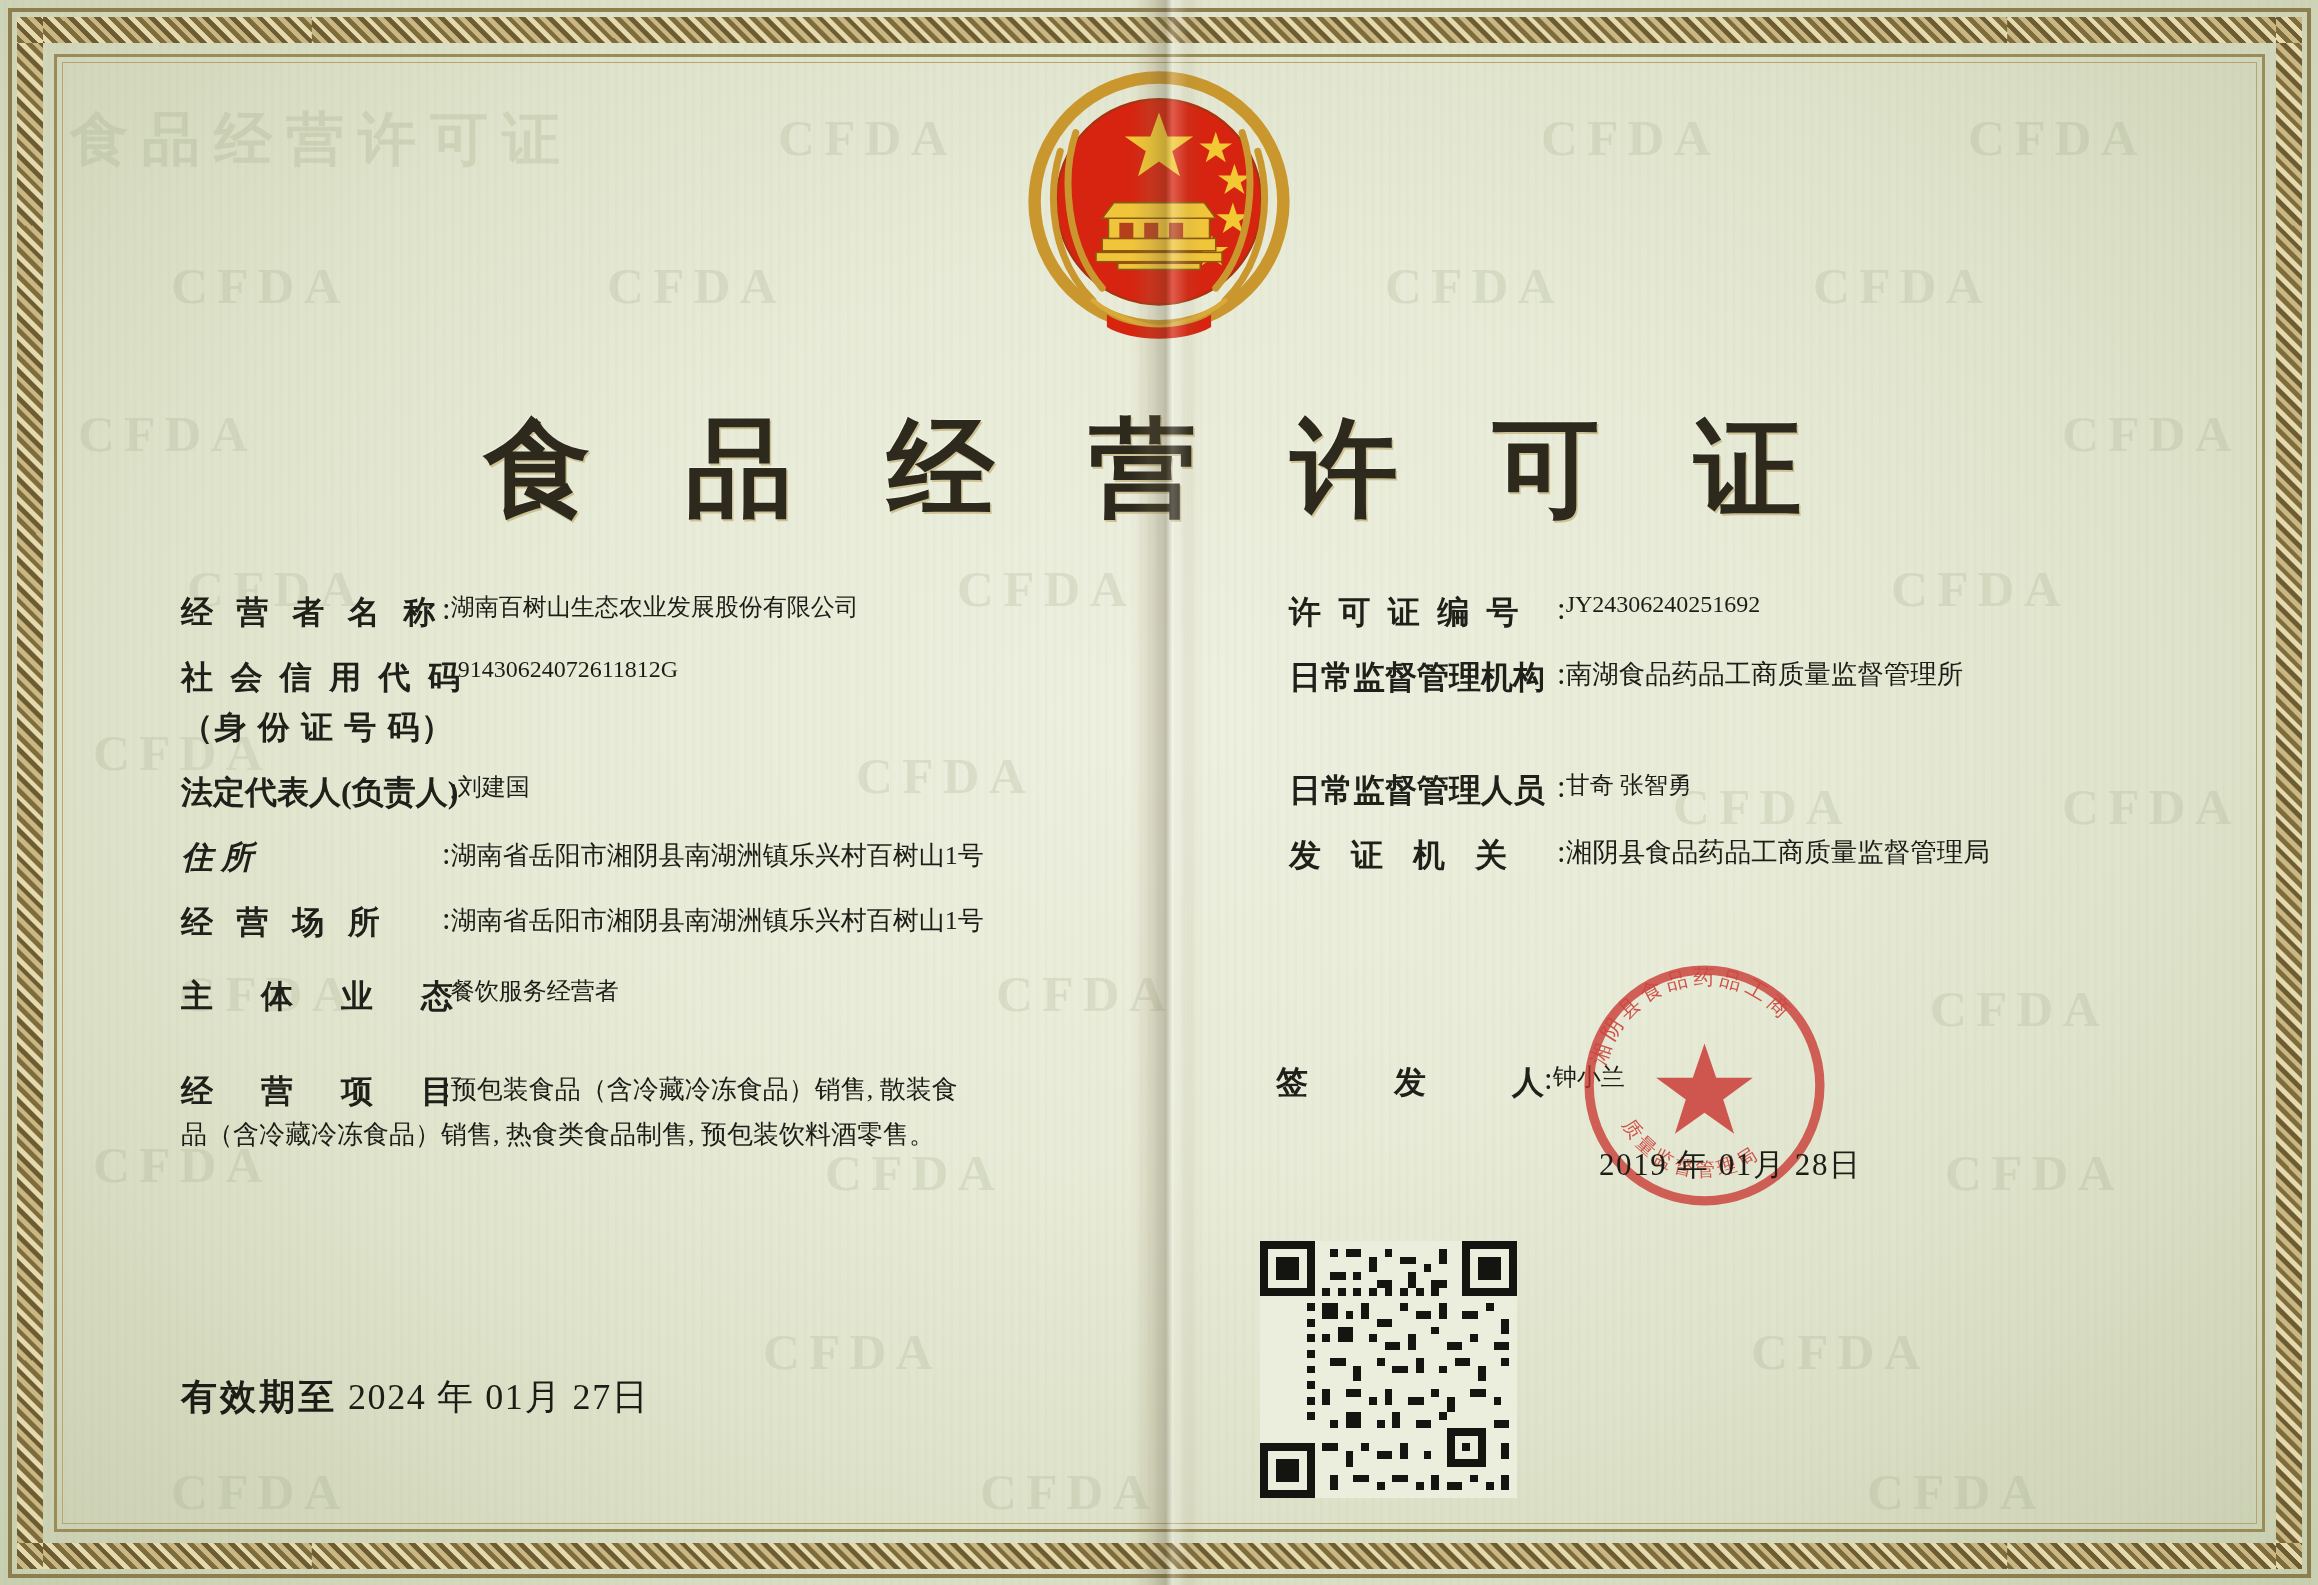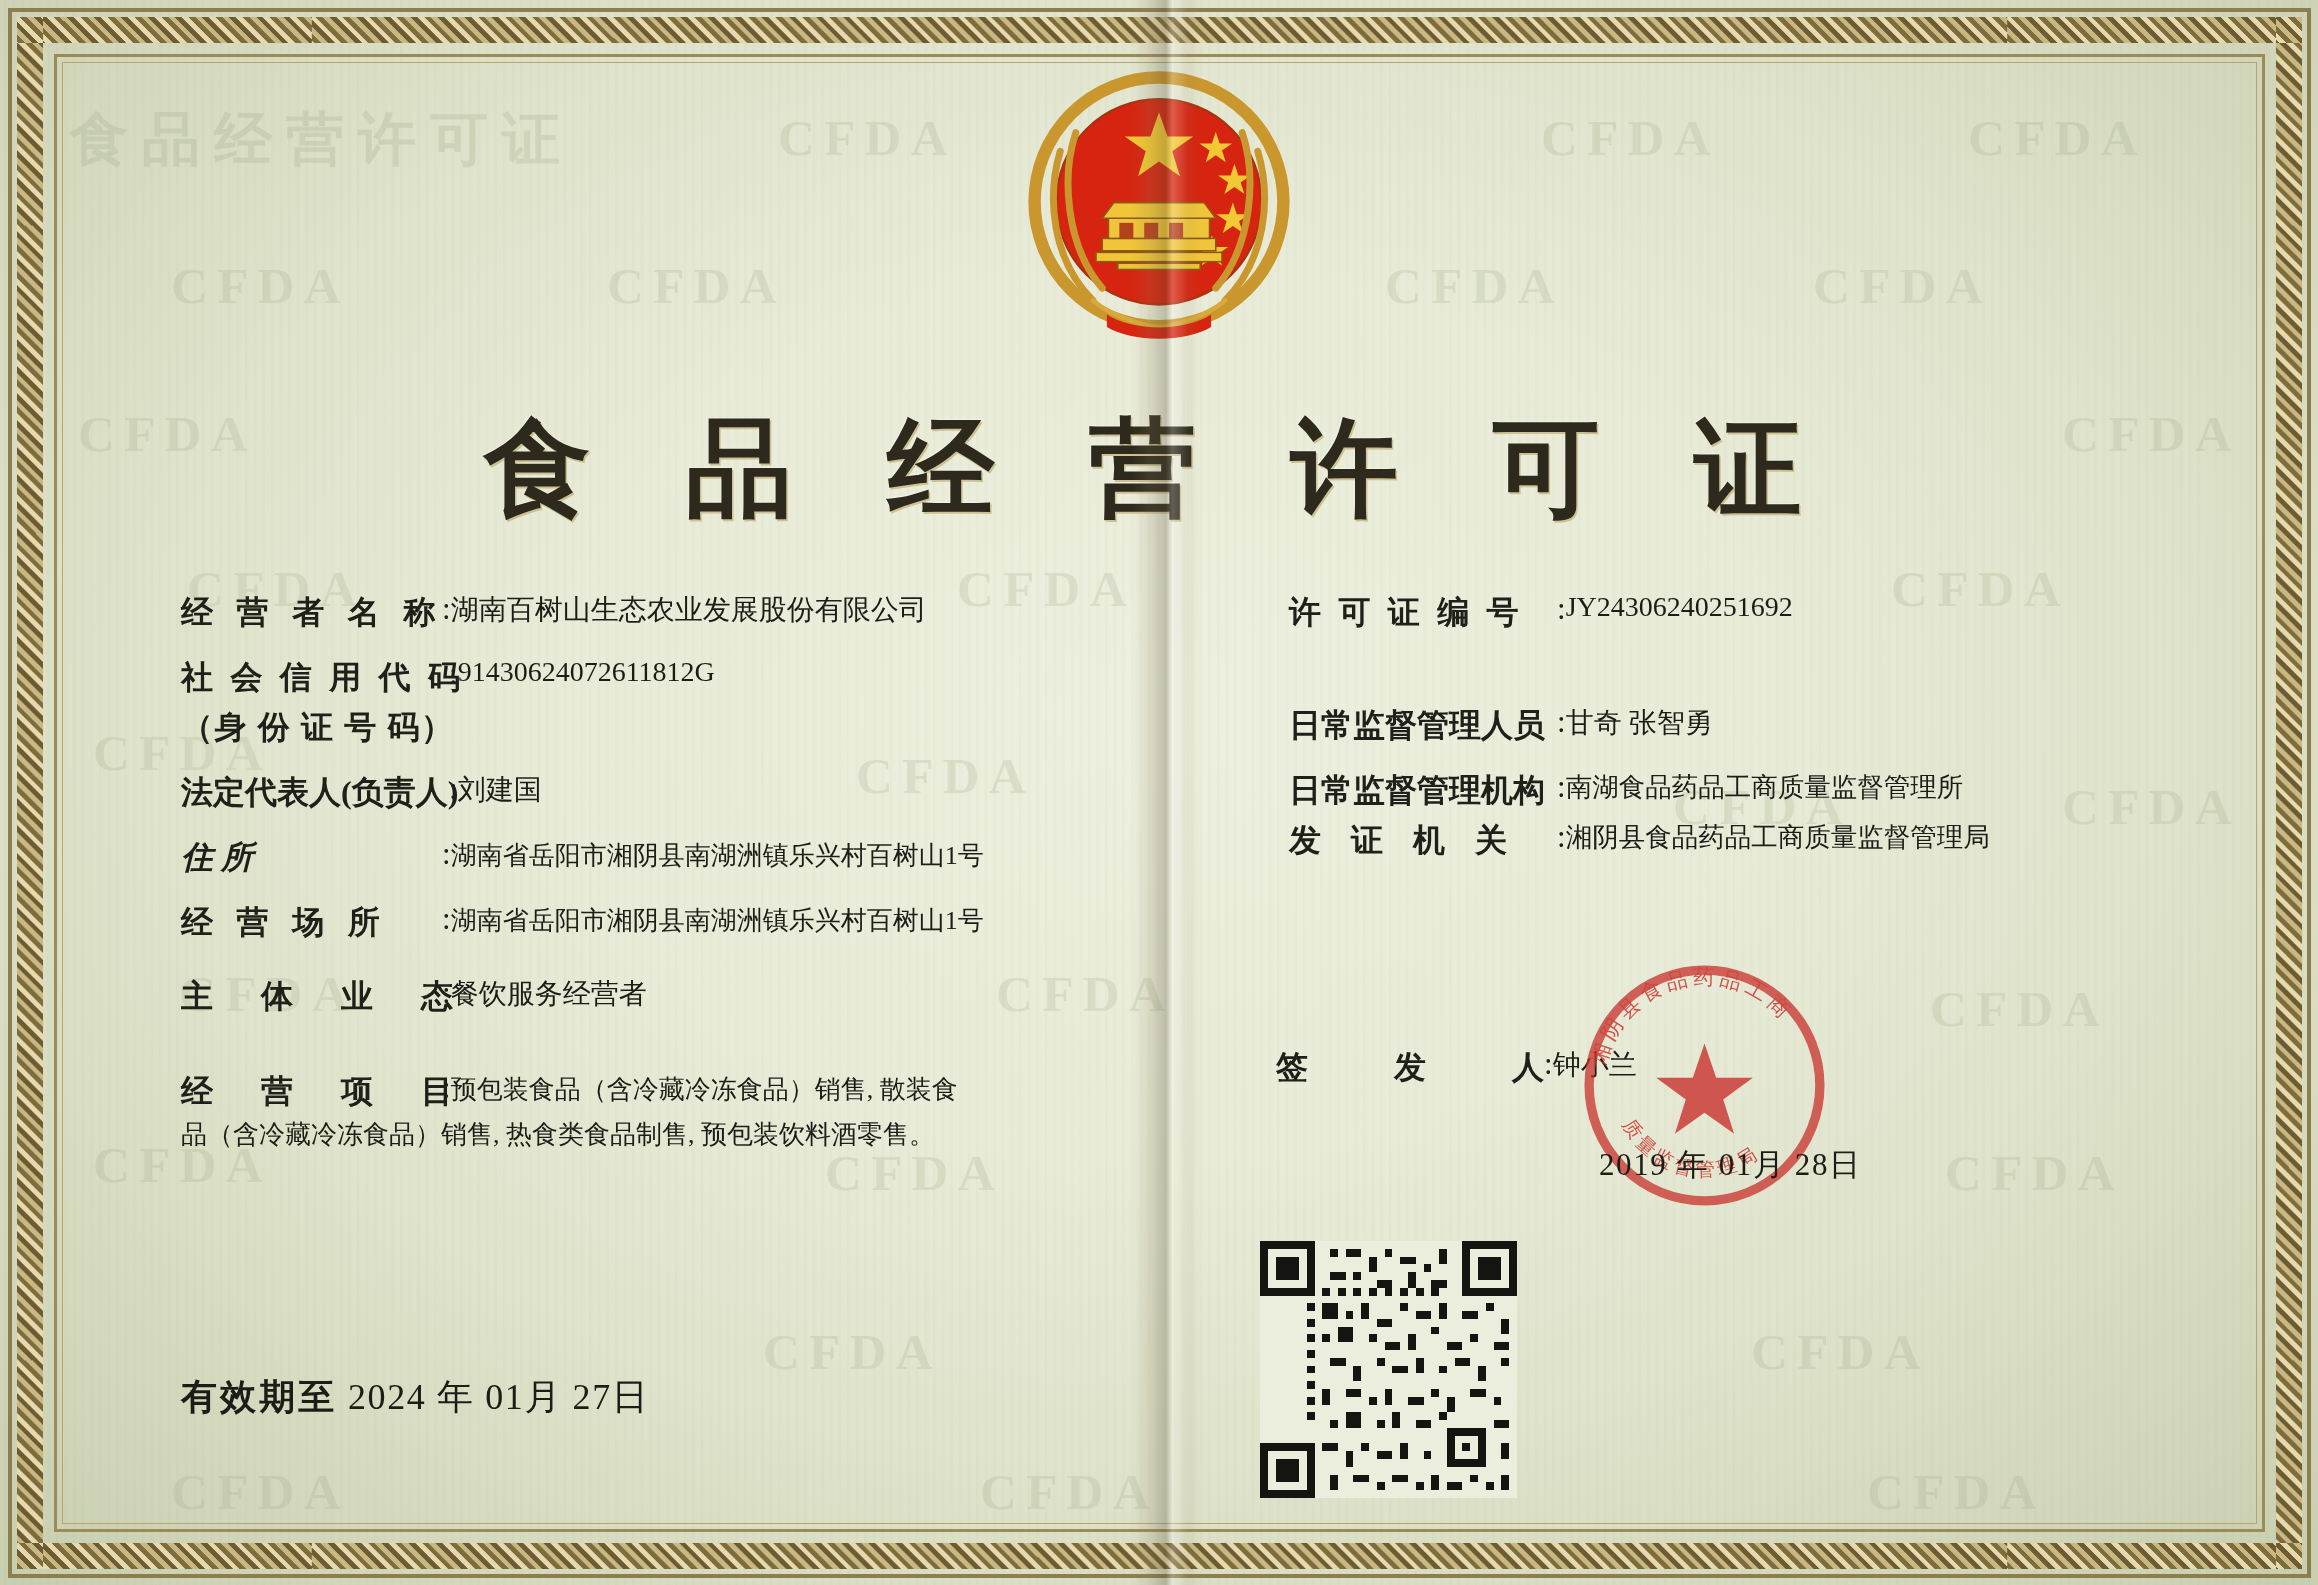--- a/index.html
+++ b/index.html
@@ -77,21 +77,21 @@
   .col-l{position:absolute;left:181px;top:591px;width:1089px;}
   .col-r{position:absolute;left:1276px;top:591px;width:918px;}
   .row{position:relative;margin-bottom:17px;min-height:48px;}
   .lbl{
     display:inline-block;vertical-align:top;
     font-size:32px;color:#20201a;font-weight:600;
     letter-spacing:0px;white-space:nowrap;
   }
   .val{
     display:inline-block;vertical-align:top;
-    font-size:28px;color:#1d1d17;letter-spacing:0px;
+    font-size:24px;color:#1d1d17;letter-spacing:0px;
   }
   .val.small{font-size:26px;line-height:39px;}
   .colon{display:inline-block;font-size:31px;color:#20201a;}
   
   .w-name{width:261px;display:inline-block;letter-spacing:7.8px;}
   .w-code{width:268px;display:inline-block;letter-spacing:4.7px;}
   .w-id{width:268px;display:inline-block;letter-spacing:1.6px;}
   .w-legal{width:268px;display:inline-block;letter-spacing:0px;}
   .w-addr{width:261px;display:inline-block;font-style:italic;}
   .w-addr span.a1{display:inline-block;width:100%;}
@@ -249,26 +249,26 @@
       </div>
 
     </div>
 
     <div class="col-r">
 
       <div class="row">
         <span class="lbl w-rlabel" style="letter-spacing:4.7px;">许 可 证 编 号</span><span class="colon">:</span><span class="val">JY24306240251692</span>
       </div>
 
+      <div class="row" style="margin-bottom:1.6px;">
+        <span class="lbl w-rlabel">日常监督管理机构</span><span class="colon">:</span><span class="val" style="font-size:26.5px;">南湖食品药品工商质量监督管理所</span>
+      </div>
+
       <div class="row" style="margin-top:65px;">
         <span class="lbl w-rlabel">日常监督管理人员</span><span class="colon">:</span><span class="val">甘奇 张智勇</span>
-      </div>
-
-      <div class="row" style="margin-bottom:1.6px;">
-        <span class="lbl w-rlabel">日常监督管理机构</span><span class="colon">:</span><span class="val" style="font-size:26.5px;">南湖食品药品工商质量监督管理所</span>
       </div>
 
 
       <div class="row">
         <span class="lbl w-rlabel" style="letter-spacing:11px;">发 证 机    关</span><span class="colon">:</span><span class="val" style="font-size:26.5px;">湘阴县食品药品工商质量监督管理局</span>
       </div>
 
       <div class="row" style="margin-top:179px;">
         <span class="lbl w-sign">签    发    人</span><span class="colon">:</span><span class="val">钟小兰</span>
       </div>

